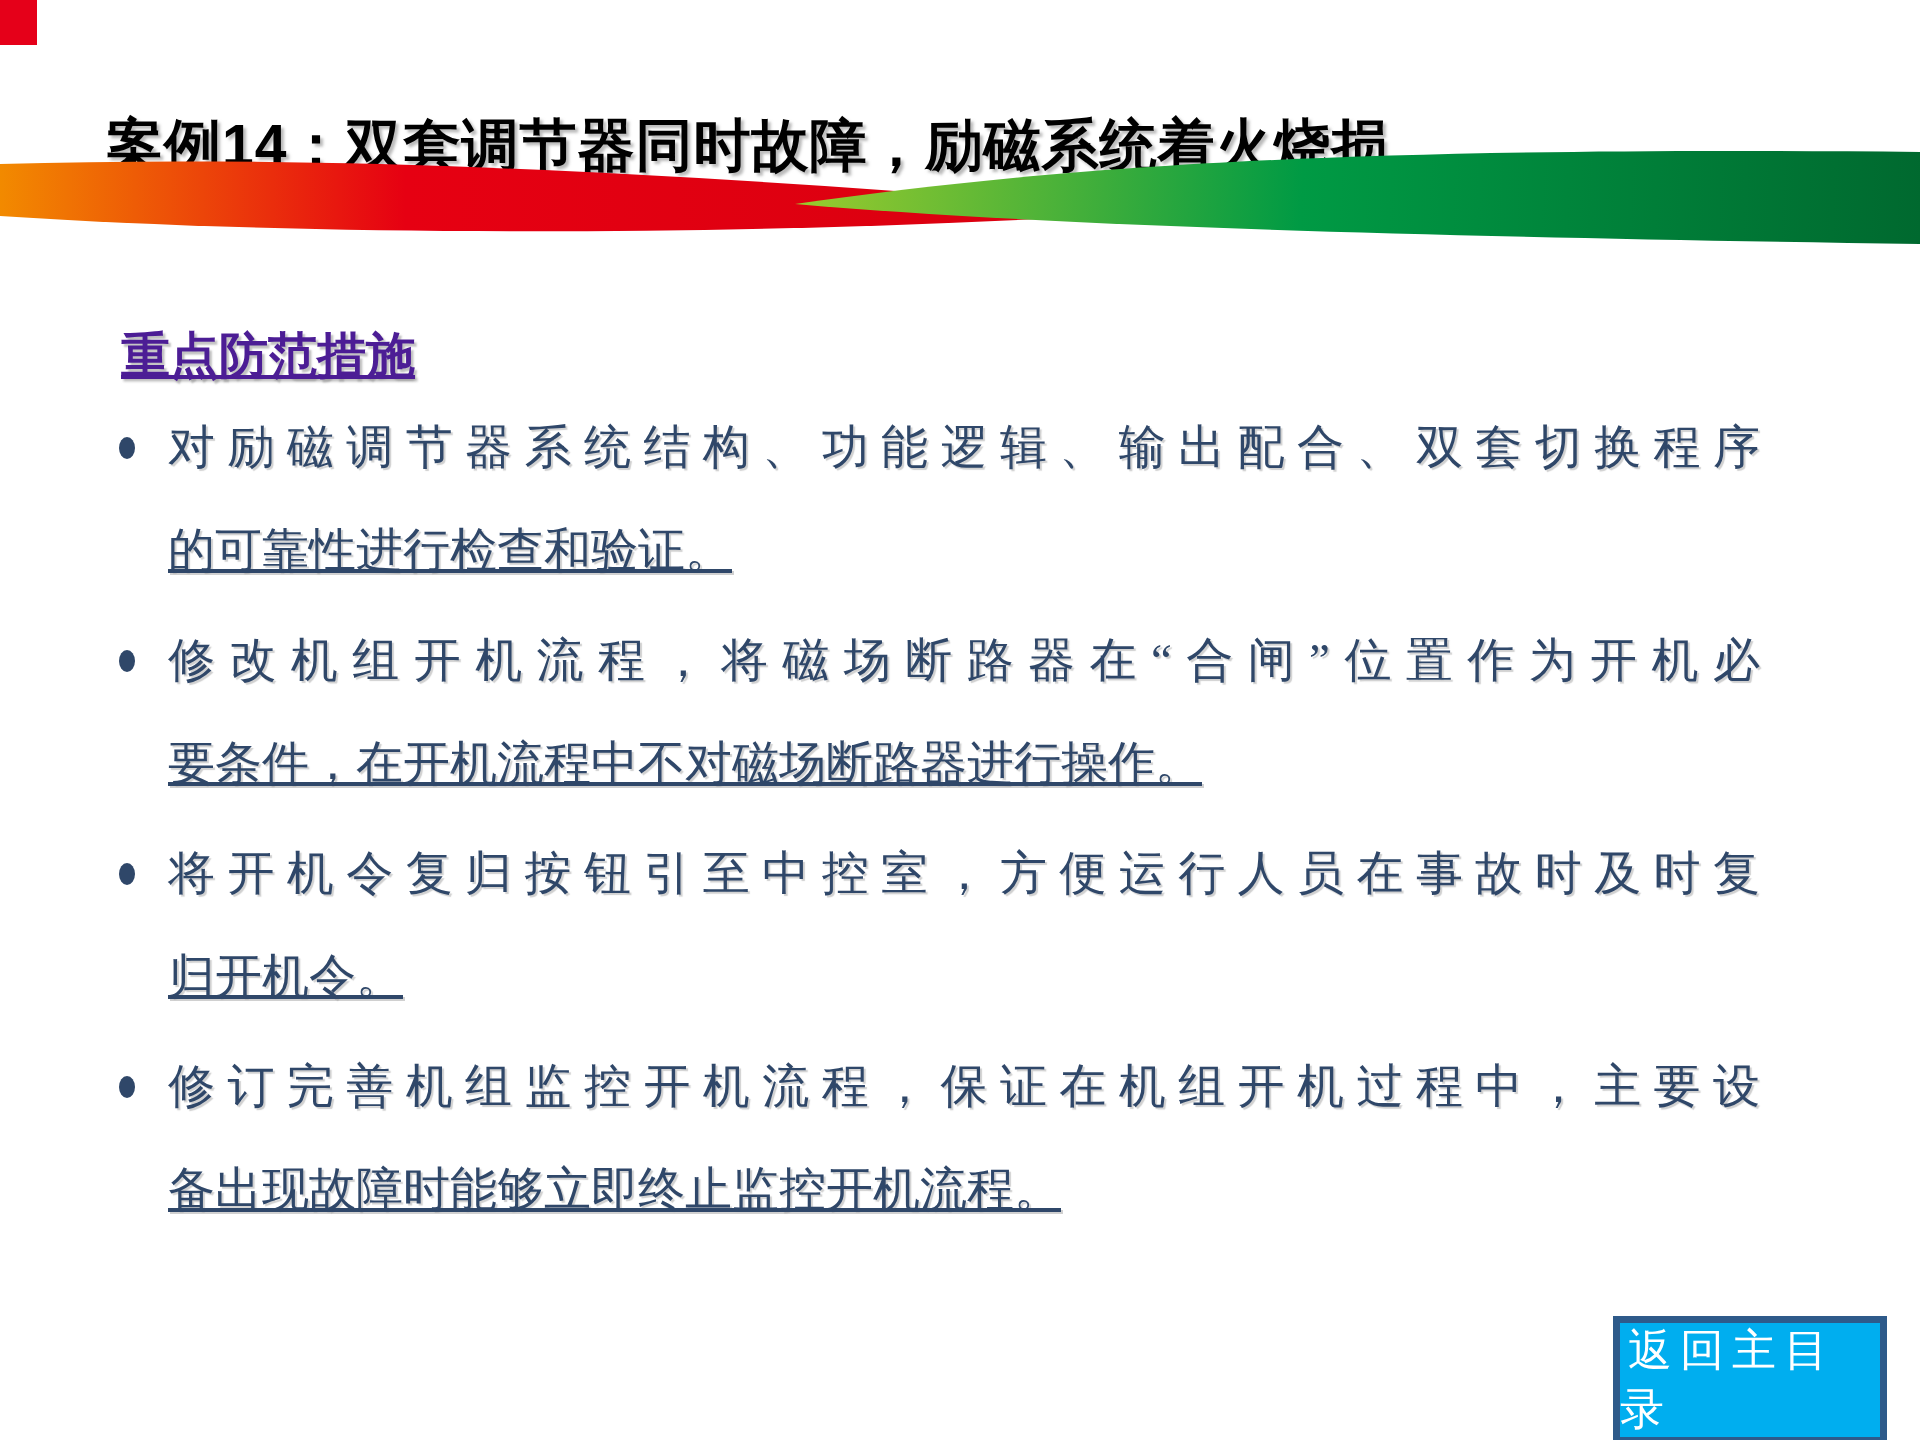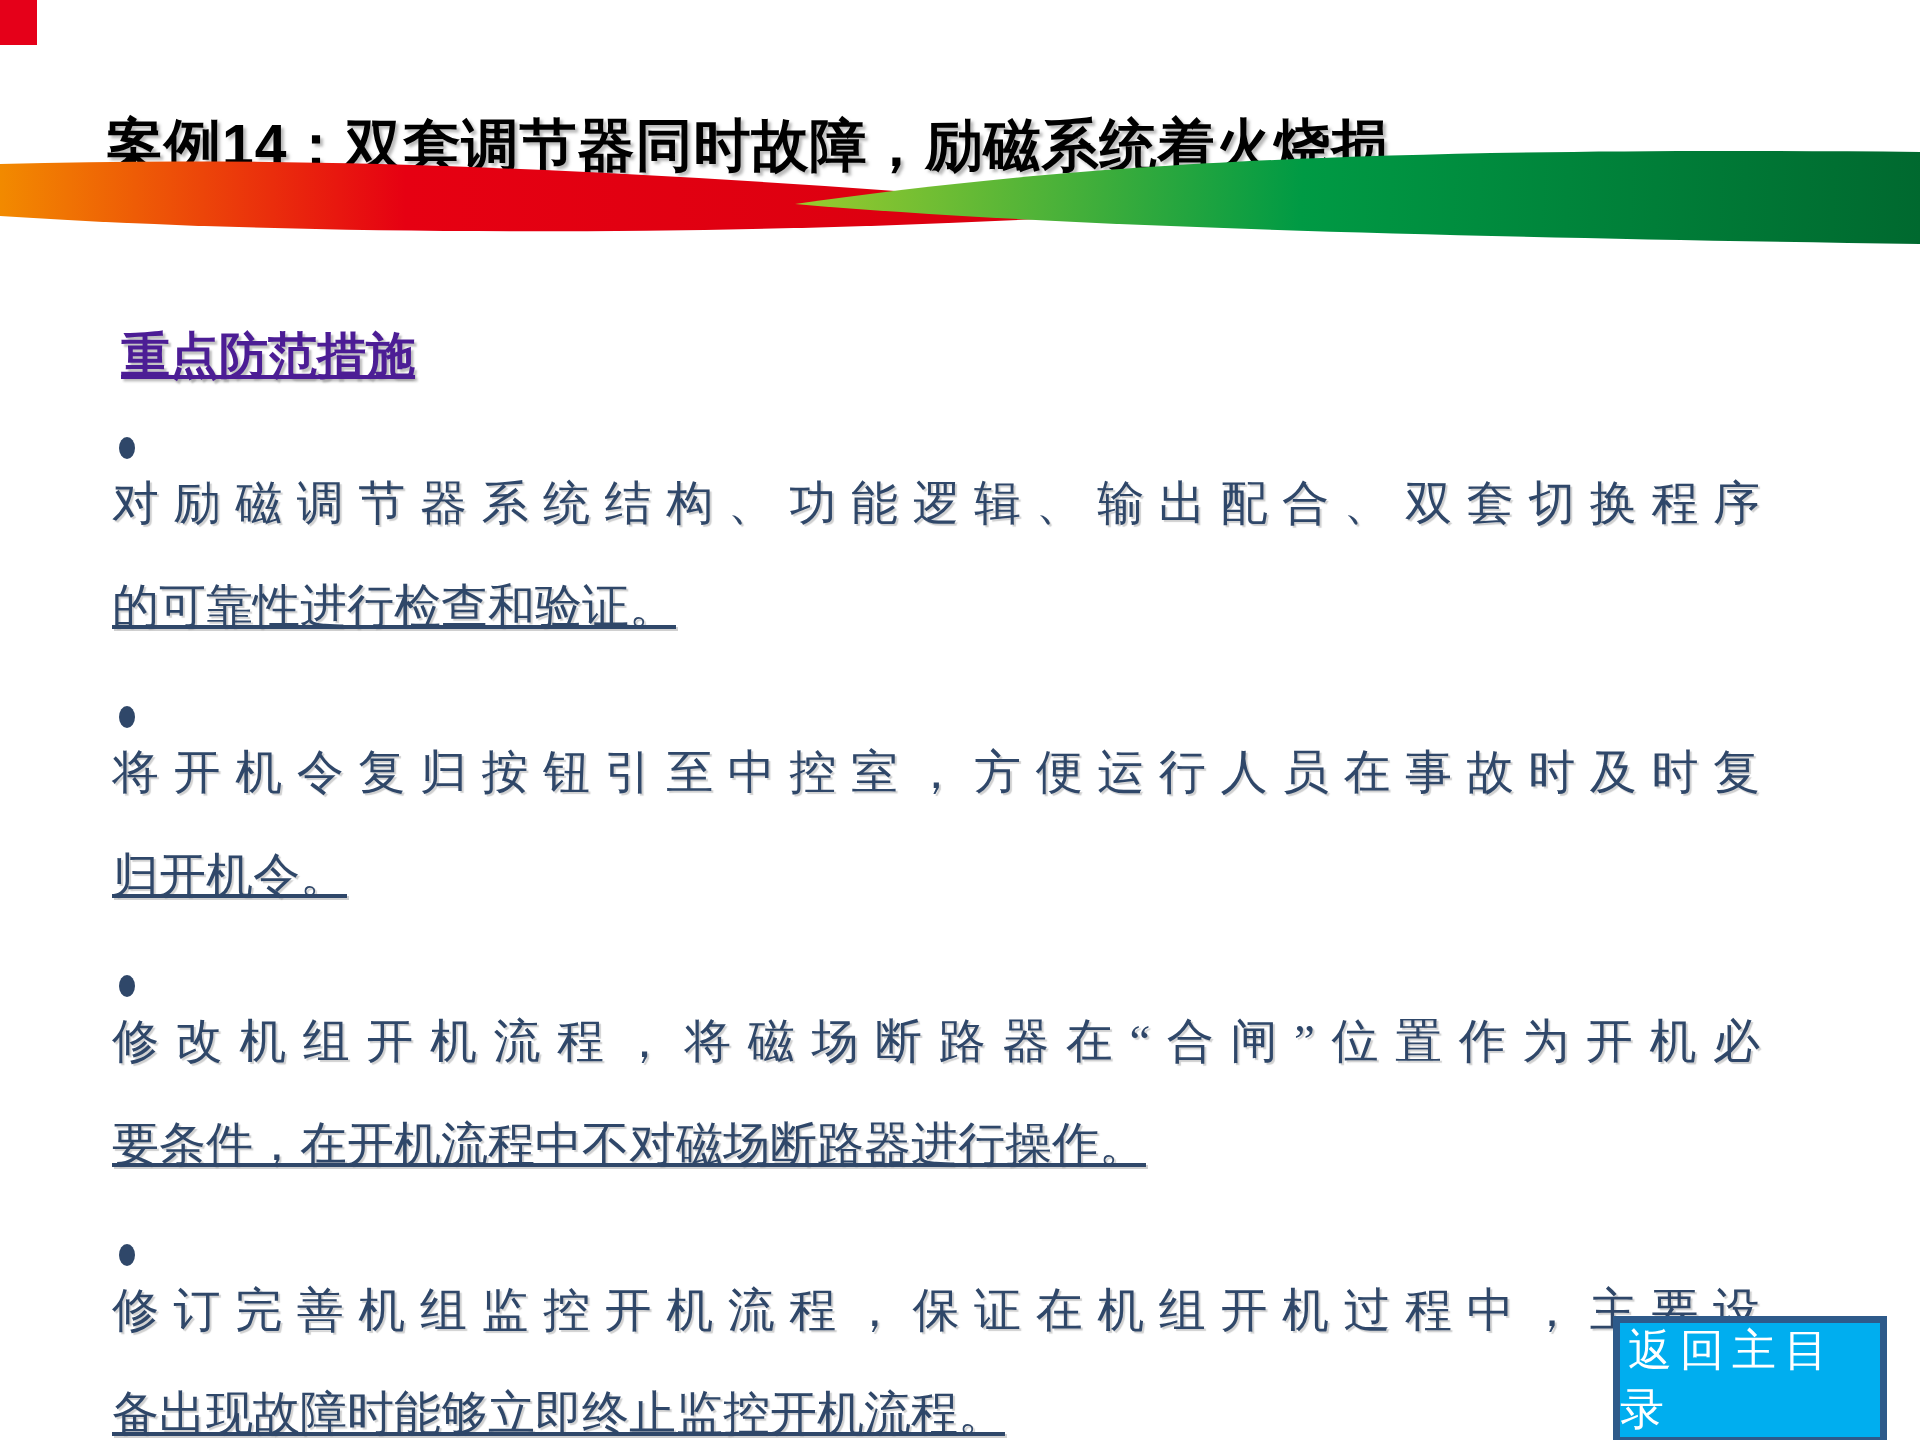--- a/index.html
+++ b/index.html
@@ -20,21 +20,21 @@
   }
   .section-heading{
     position:absolute;left:121px;top:282px;white-space:nowrap;
     font-size:49px;font-weight:bold;color:#4c1d95;
     text-shadow:2.5px 2.5px 2px rgba(140,140,140,.55);
     text-decoration:underline;
   }
   .bullet-list{
     position:absolute;left:112px;top:396px;width:1648px;
   }
-  .bullet{display:flex;margin-bottom:7px;flex-direction:column;}
+  .bullet{display:flex;margin-bottom:7px;}
   .dotbox{flex:0 0 56px;position:relative;}
   .dot{
     position:absolute;left:7px;top:41px;width:16px;height:22px;
     border-radius:50%;background:#2F4769;
   }
   .text{
     flex:1;font-family:"Liberation Serif","DejaVu Serif",serif;
     font-size:47px;color:#2F4769;line-height:103px;
     text-shadow:2px 2px 1px rgba(150,150,150,.45);
   }
@@ -83,31 +83,31 @@
       <div class="text">
         <div class="line fill">对励磁调节器系统结构、功能逻辑、输出配合、双套切换程序</div>
         <div class="line last">的可靠性进行检查和验证。</div>
       </div>
     </div>
     <div class="bullet">
       <span class="dotbox">
         <span class="dot"></span>
       </span>
       <div class="text">
-        <div class="line fill">将开机令复归按钮引至中控室，方便运行人员在事故时及时复</div>
-        <div class="line last">归开机令。</div>
+        <div class="line fill">修改机组开机流程，将磁场断路器在“合闸”位置作为开机必</div>
+        <div class="line last">要条件，在开机流程中不对磁场断路器进行操作。</div>
       </div>
     </div>
     <div class="bullet">
       <span class="dotbox">
         <span class="dot"></span>
       </span>
       <div class="text">
-        <div class="line fill">修改机组开机流程，将磁场断路器在“合闸”位置作为开机必</div>
-        <div class="line last">要条件，在开机流程中不对磁场断路器进行操作。</div>
+        <div class="line fill">将开机令复归按钮引至中控室，方便运行人员在事故时及时复</div>
+        <div class="line last">归开机令。</div>
       </div>
     </div>
     <div class="bullet">
       <span class="dotbox">
         <span class="dot"></span>
       </span>
       <div class="text">
         <div class="line fill">修订完善机组监控开机流程，保证在机组开机过程中，主要设</div>
         <div class="line last">备出现故障时能够立即终止监控开机流程。</div>
       </div>

